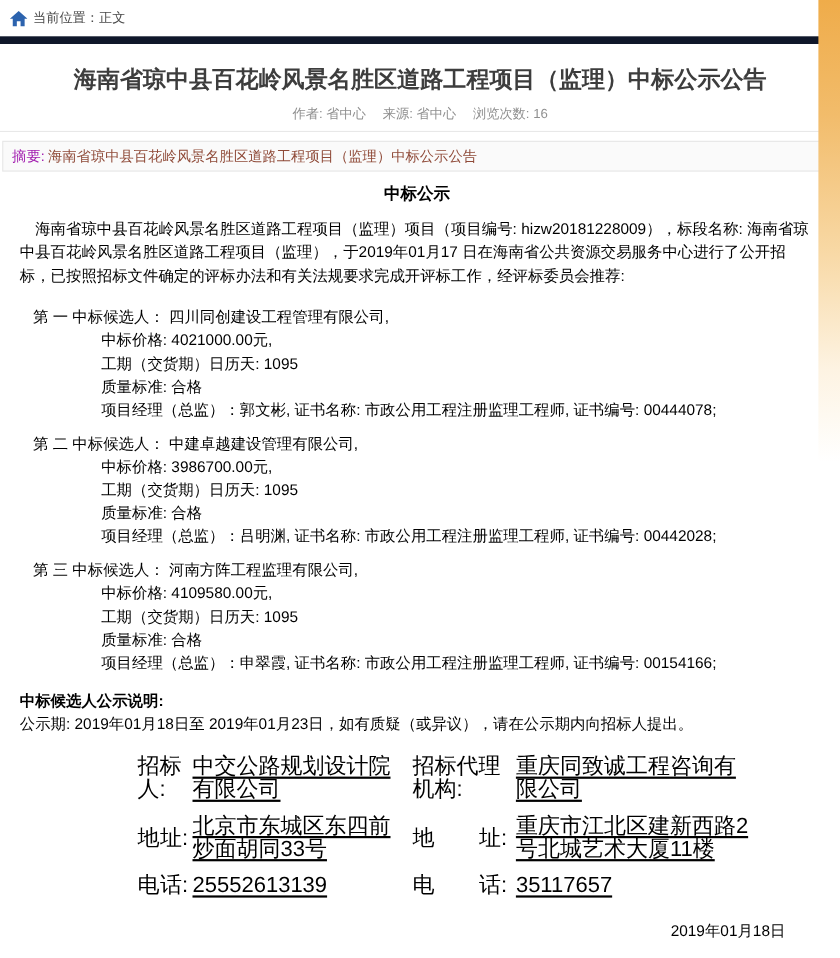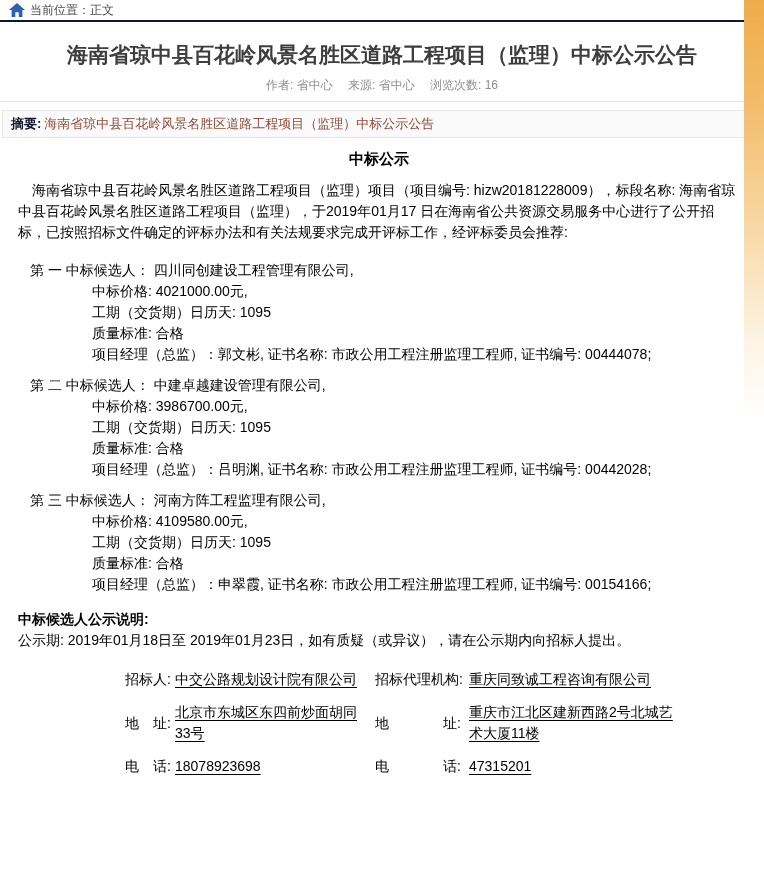--- a/index.html
+++ b/index.html
@@ -12,54 +12,54 @@
   }
   
   .accent-strip {
     position: absolute; top: 0; right: 0;
     width: 20px; height: 420px; z-index: 5;
     background: linear-gradient(180deg,
       #efac4a 0%, #f2bc6b 25%, #f8d9a6 55%, #fdf3e2 80%, rgba(255,255,255,0) 100%);
   }
   
   .topbar {
-    height: 22px; display: flex; align-items: center;
-    padding-left: 9px; border-bottom: 2px solid #0f172a;
+    height: 40px; display: flex; align-items: center;
+    padding-left: 9px; border-bottom: 7px solid #0f172a;
     font-size: 12px; color: #4a4a4a;
   }
   .topbar .home { width: 16px; height: 14px; margin-right: 5px; display: inline-block; }
   .topbar .home svg { display: block; }
   
   .page-title {
     margin: 18px 30px 0; text-align: center;
     font-size: 21px; line-height: 30px; font-weight: bold; color: #3d3d3d;
   }
   .meta {
     margin-top: 7px; text-align: center;
     font-size: 12px; color: #8f8f8f;
   }
   .meta span.grp { margin: 0 6px; }
   .header-rule { border-bottom: 1px solid #e8e8e8; margin-top: 7px; }
   
   .summary {
     margin: 8px 2px 0; border: 1px solid #e6e6e6; background: #fafafa;
     padding: 5px 8px; font-size: 13px; line-height: 16px; color: #8f4a38;
   }
-  .summary .lbl { color: #0f172a; font-weight: bold; margin-right: 3px; }
+  .summary .lbl { color: #a21caf; font-weight: normal; margin-right: 3px; }
   
   .content { padding: 0 24px 0 18px; font-size: 14px; line-height: 21px; color: #000000; }
   .notice-title { margin-top: 10px; text-align: center; font-weight: bold; font-size: 15px; }
   .intro { margin-top: 11px; text-indent: 1em; }
   .candidate { margin-top: 17px; margin-left: 12px; }
   .candidate + .candidate { margin-top: 10px; }
   .candidate .detail { padding-left: 62px; }
   .statement { margin-top: 14px; font-weight: bold; }
   .publicity { }
   
-  .contacts { margin: 12px 0 0 107px; border-collapse: collapse; font-size: 14px; line-height: 21px; }
+  .contacts { margin: 12px 0 0 107px; border-collapse: collapse; font-size: 20px; line-height: 21px; }
   .contacts td { vertical-align: middle; padding: 6px 0; }
   .contacts td.l-lbl { width: 50px; }
   .contacts td.l-val { width: 200px; padding-right: 10px; }
   .contacts td.r-lbl { width: 90px; }
   .contacts td.r-val { width: 218px; padding-left: 4px; }
   .spread { display: flex; justify-content: space-between; width: 46px; }
   .spread.wide { width: 86px; }
   .uline { text-decoration: underline; text-underline-offset: 3px; }
   .publish-date { margin-top: 14px; padding-right: 26px; text-align: right; font-size: 14px; }
 </style>
@@ -150,26 +150,27 @@
       </td>
       <td class="r-val"><span class="uline">重庆市江北区建新西路2号北城艺术大厦11楼</span></td>
     </tr>
     <tr>
       <td class="l-lbl">
         <span class="spread">
               <span>电</span>
               <span>话:</span>
             </span>
       </td>
-      <td class="l-val"><span class="uline">18078923698</span></td>
+      <td class="l-val"><span class="uline">25552613139</span></td>
       <td class="r-lbl">
         <span class="spread wide">
               <span>电</span>
               <span>话:</span>
             </span>
       </td>
-      <td class="r-val"><span class="uline">47315201</span></td>
+      <td class="r-val"><span class="uline">35117657</span></td>
     </tr>
   </tbody>
     </table>
 
+  <div class="publish-date">2019年01月18日</div>
 
 </div>
 
 </body></html>

